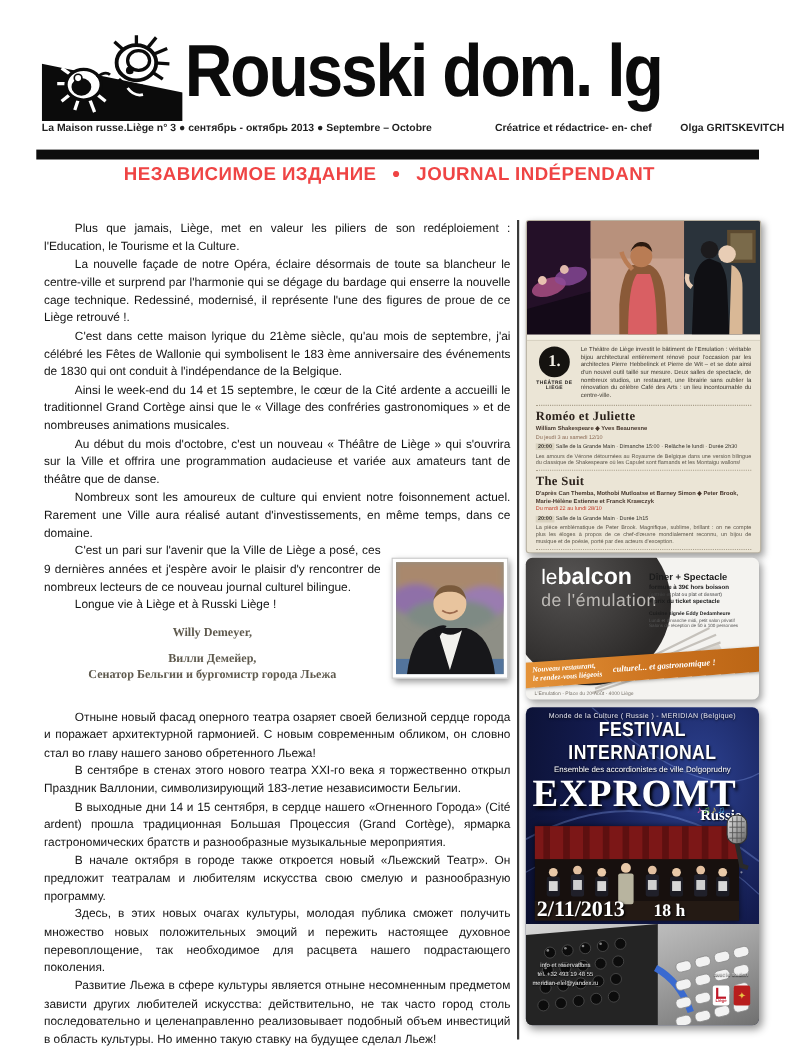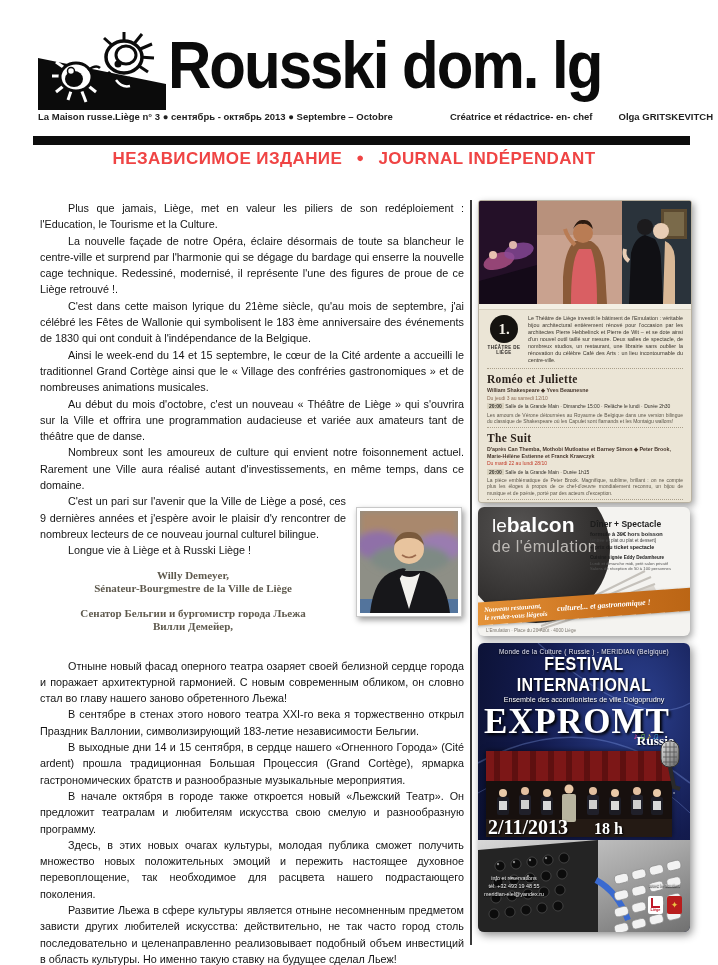--- a/index.html
+++ b/index.html
@@ -208,25 +208,24 @@
         <path d="M42 44 Q49 49 56 44" fill="none" stroke="#9c6b4e" stroke-width="1.6"></path>
         <path d="M34 60 Q42 56 46 58 L38 70 Z" fill="#17171a"></path>
       </svg>
     </div>
     <p>C'est un pari sur l'avenir que la Ville de Liège a posé, ces 9 dernières années et j'espère avoir le plaisir d'y rencontrer de nombreux lecteurs de ce nouveau journal culturel bilingue.</p>
     <p class="longue">Longue vie à Liège et à Russki Liège !</p>
 
     <div class="signature">
       <div class="pair">
         <div>Willy Demeyer,</div>
-        <div>Sénateur-Bourgmestre de la Ville de Liège</div>
       </div>
       <div class="pair">
+        <div>Вилли Демейер,</div>
         <div>Сенатор Бельгии и бургомистр города Льежа</div>
-        <div>Вилли Демейер,</div>
       </div>
     </div>
 
     <div class="ru-block">
       <p>Отныне новый фасад оперного театра озаряет своей белизной сердце города и поражает архитектурной гармонией. С новым современным обликом, он словно стал во главу нашего заново обретенного Льежа!</p>
       <p>В сентябре в стенах этого нового театра XXI-го века я торжественно открыл Праздник Валлонии, символизирующий 183-летие независимости Бельгии.</p>
       <p>В выходные дни 14 и 15 сентября, в сердце нашего «Огненного Города» (Cité ardent) прошла традиционная Большая Процессия (Grand Cortège), ярмарка гастрономических братств и разнообразные музыкальные мероприятия.</p>
       <p>В начале октября в городе также откроется новый «Льежский Театр». Он предложит театралам и любителям искусства свою смелую и разнообразную программу.</p>
       <p>Здесь, в этих новых очагах культуры, молодая публика сможет получить множество новых положительных  эмоций и пережить настоящее духовное перевоплощение, так необходимое для расцвета нашего подрастающего поколения.</p>
       <p>Развитие Льежа в сфере культуры является отныне несомненным предметом зависти других любителей искусства: действительно, не так часто город столь последовательно и целенаправленно реализовывает подобный объем инвестиций в область культуры. Но именно такую ставку на будущее сделал Льеж!</p>

